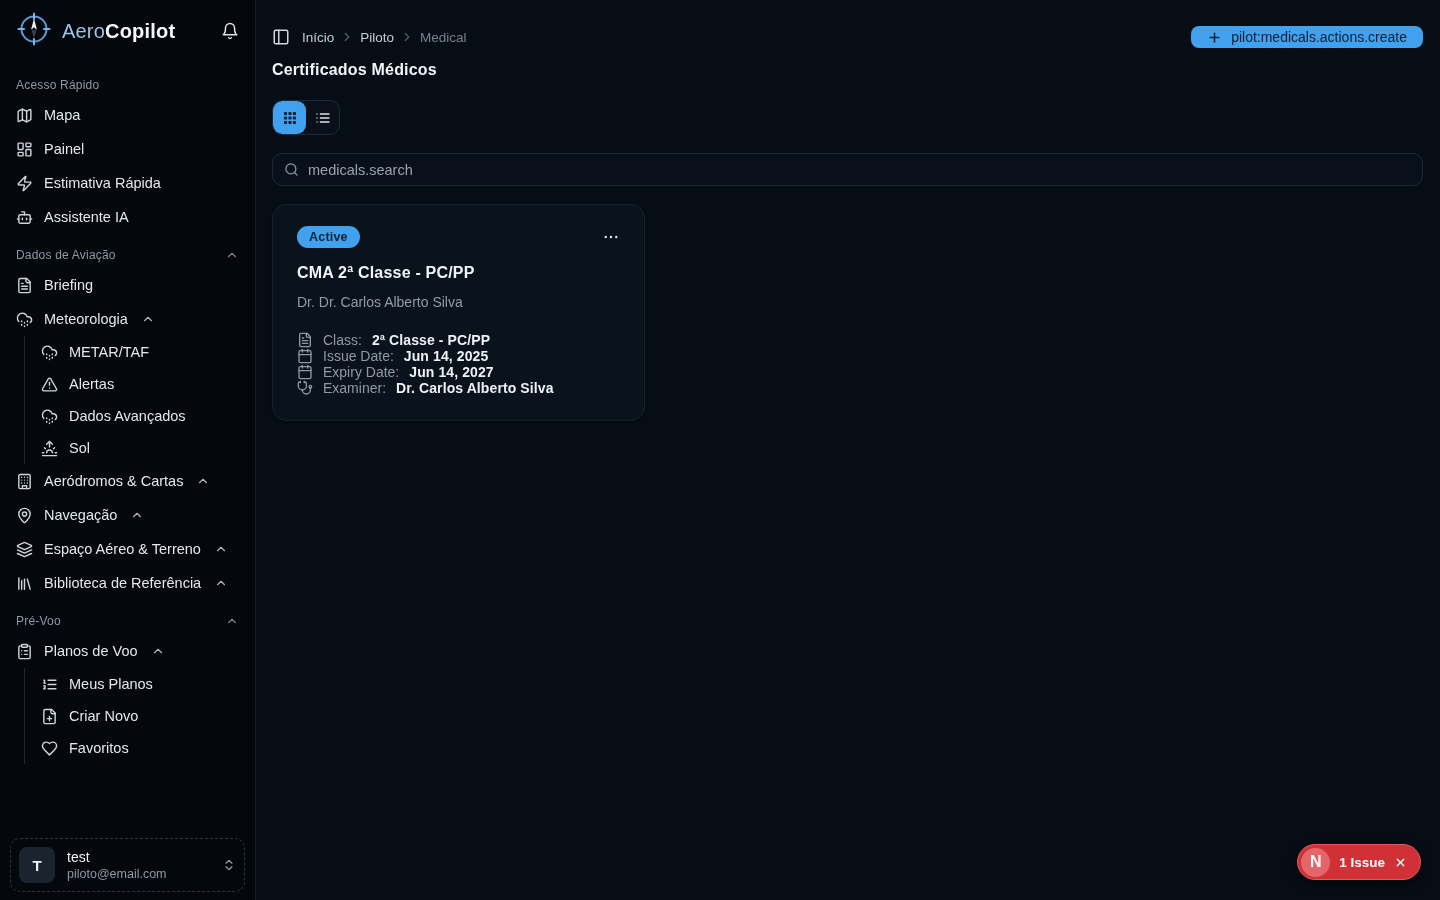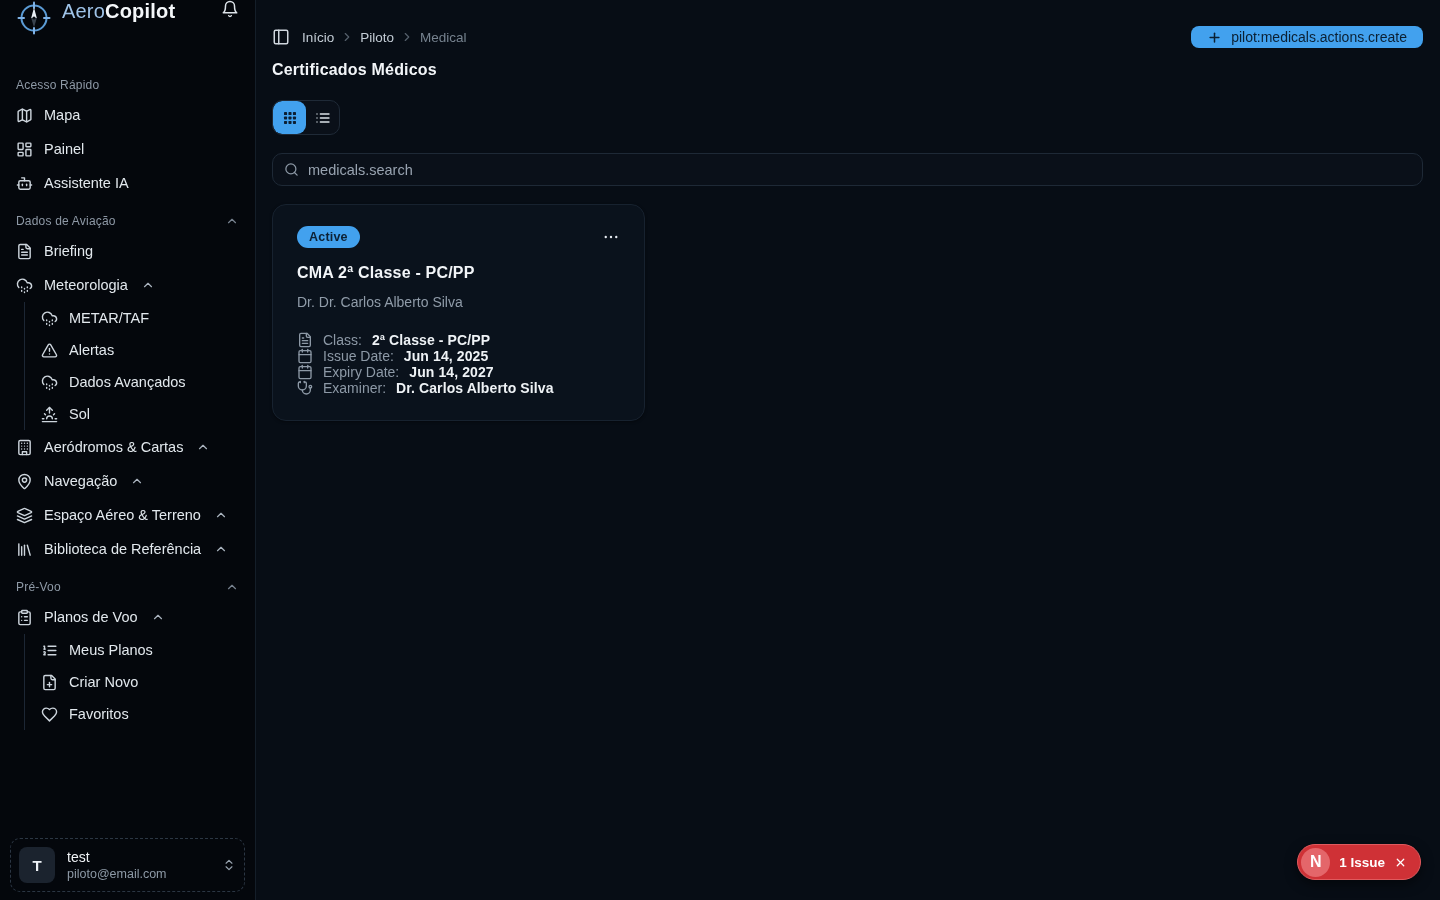--- a/index.html
+++ b/index.html
@@ -11,21 +11,21 @@
   .ic { width:17px; height:17px; flex:none; display:block; }
   .ic-sm { width:14px; height:14px; flex:none; display:block; }
 
   
   .sidebar {
     width:256px; height:900px; background:#04070c;
     border-right:1px solid #141e29; display:flex; flex-direction:column;
     flex:none;
   }
   .side-header {
-    height:62px; display:flex; padding:0 16px; gap:10px;
+    height:62px; display:flex; align-items:center; padding:0 16px; gap:10px;
   }
   .brand-name { font-size:20px; letter-spacing:.2px; white-space:nowrap; }
   .brand-light { color:#9fc3e8; font-weight:400; }
   .brand-bold { color:#f4f7fa; font-weight:700; }
   .bell-btn { margin-left:auto; color:#dde3e9; cursor:pointer; display:flex; }
   .bell-btn .ic { width:18px; height:18px; }
 
   .side-nav { flex:1; padding:6px 16px 0; overflow:hidden; }
   .side-section-label {
     display:flex; align-items:center; justify-content:space-between;
@@ -181,20 +181,26 @@
       <svg class="ic" viewBox="0 0 24 24" fill="none" stroke="currentColor" stroke-width="2" stroke-linecap="round" stroke-linejoin="round">
           <rect width="7" height="9" x="3" y="3" rx="1"></rect>
           <rect width="7" height="5" x="14" y="3" rx="1"></rect>
           <rect width="7" height="9" x="14" y="12" rx="1"></rect>
           <rect width="7" height="5" x="3" y="16" rx="1"></rect>
         </svg>
       <span>Painel</span>
     </div>
     <div class="nav-item">
       <svg class="ic" viewBox="0 0 24 24" fill="none" stroke="currentColor" stroke-width="2" stroke-linecap="round" stroke-linejoin="round">
+          <path d="M4 14a1 1 0 0 1-.78-1.63l9.9-10.2a.5.5 0 0 1 .86.46l-1.92 6.02A1 1 0 0 0 13 10h7a1 1 0 0 1 .78 1.63l-9.9 10.2a.5.5 0 0 1-.86-.46l1.92-6.02A1 1 0 0 0 11 14z"></path>
+        </svg>
+      <span>Estimativa Rápida</span>
+    </div>
+    <div class="nav-item">
+      <svg class="ic" viewBox="0 0 24 24" fill="none" stroke="currentColor" stroke-width="2" stroke-linecap="round" stroke-linejoin="round">
           <path d="M12 8V4H8"></path>
           <rect width="16" height="12" x="4" y="8" rx="2"></rect>
           <path d="M2 14h2"></path>
           <path d="M20 14h2"></path>
           <path d="M15 13v2"></path>
           <path d="M9 13v2"></path>
         </svg>
       <span>Assistente IA</span>
     </div>
 

